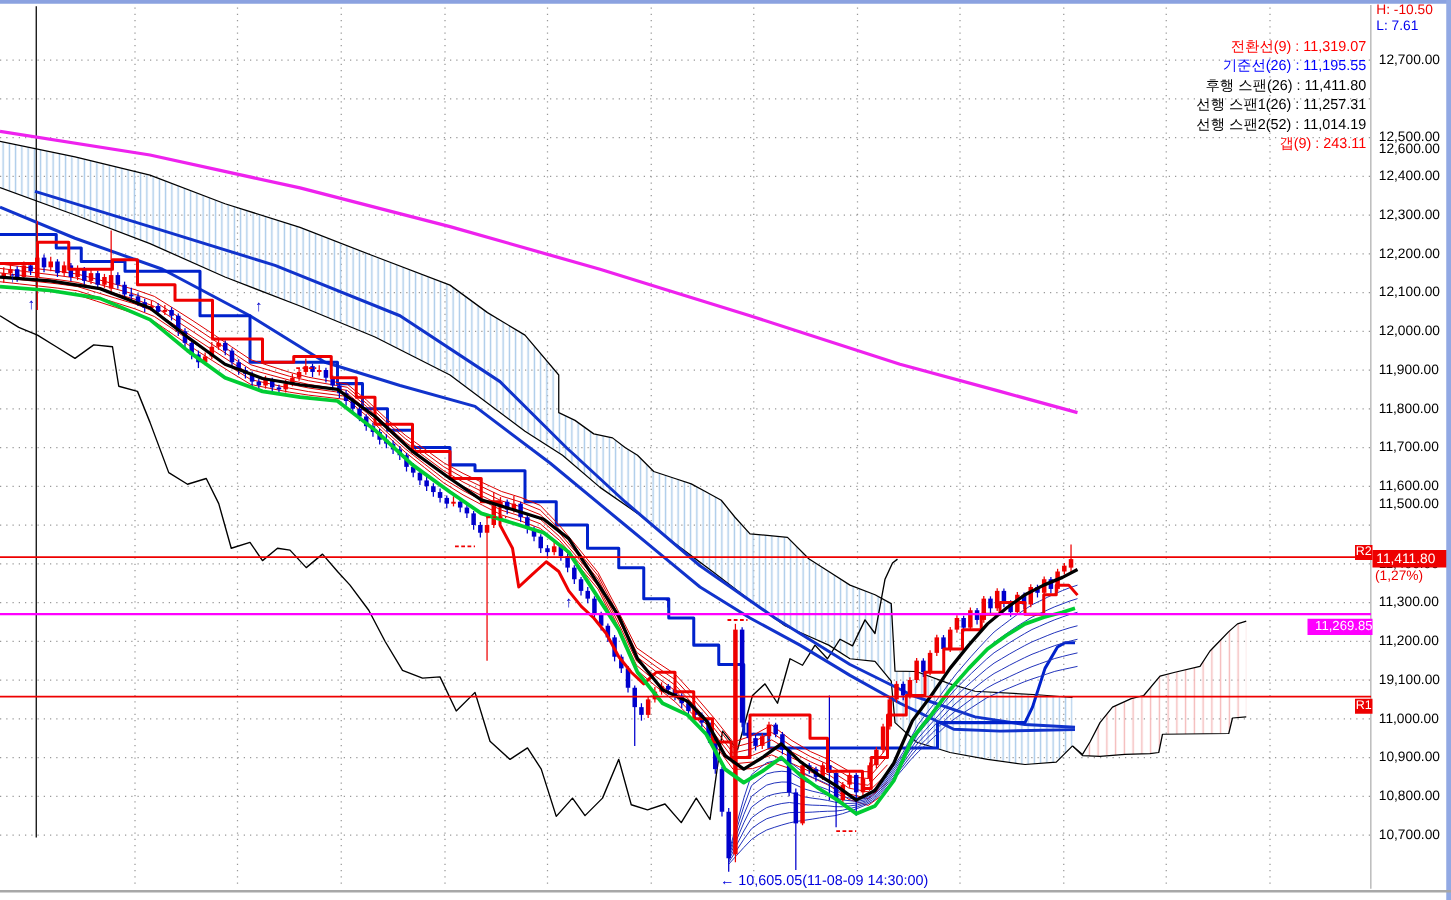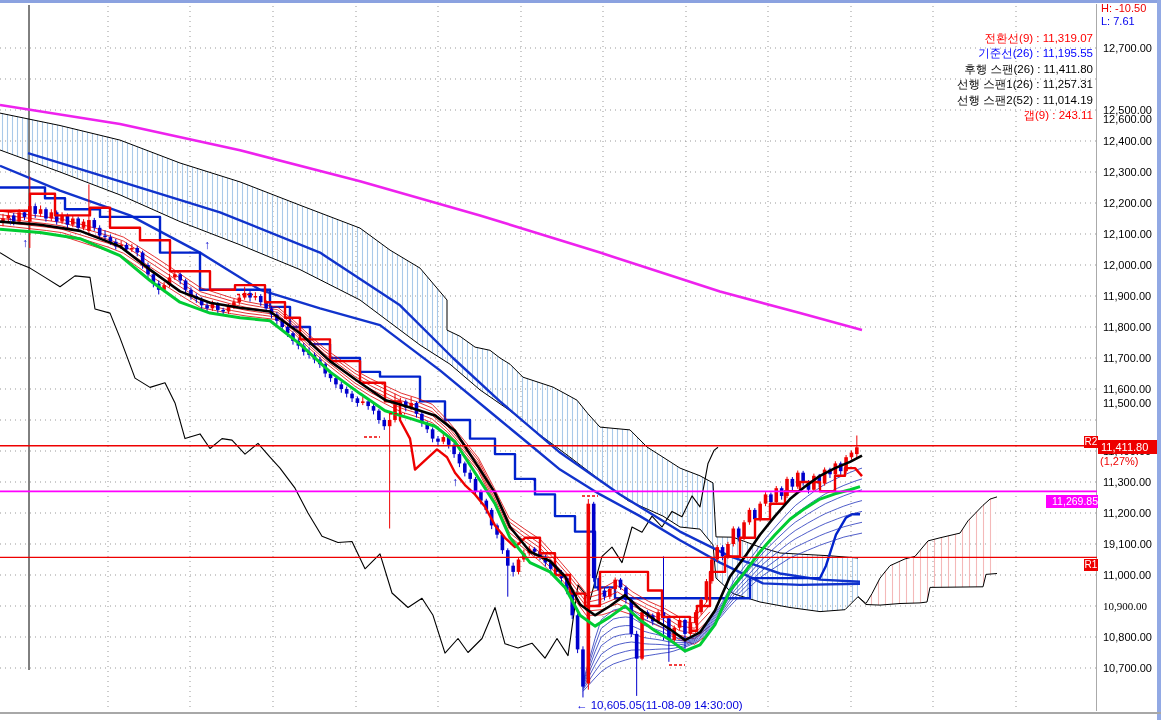--- a/index.html
+++ b/index.html
@@ -465,21 +465,21 @@
       <div class="yl" style="top: 289.5px;">11,900.00</div>
       <div class="yl" style="top: 320.5px;">11,800.00</div>
       <div class="yl" style="top: 351.5px;">11,700.00</div>
       <div class="yl" style="top: 382.5px;">11,600.00</div>
       <div class="yl" style="top: 397px;">11,500.00</div>
       <div class="yl" style="top: 444.5px;">11,400.00</div>
       <div class="yl" style="top: 475.5px;">11,300.00</div>
       <div class="yl" style="top: 506.5px;">11,200.00</div>
       <div class="yl" style="top: 537.5px;">19,100.00</div>
       <div class="yl" style="top: 568.5px;">11,000.00</div>
-      <div class="yl" style="top: 599.5px; font-family: Liberation Serif, serif;">10,900.00</div>
+      <div class="yl" style="top: 599.5px;">10,900.00</div>
       <div class="yl" style="top: 630.5px;">10,800.00</div>
       <div class="yl" style="top: 661.5px;">10,700.00</div>
     </div>
 
   <div class="ov" id="price-badge">11,411.80</div>
   <div class="ov" id="pct-label">(1,27%)</div>
   <div class="ov" id="alert-badge">11,269.85</div>
   <div class="ov" id="r2-badge">R2</div>
   <div class="ov" id="r1-badge">R1</div>
 

